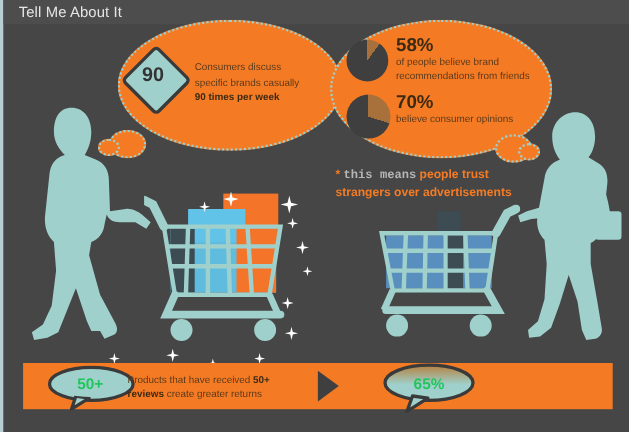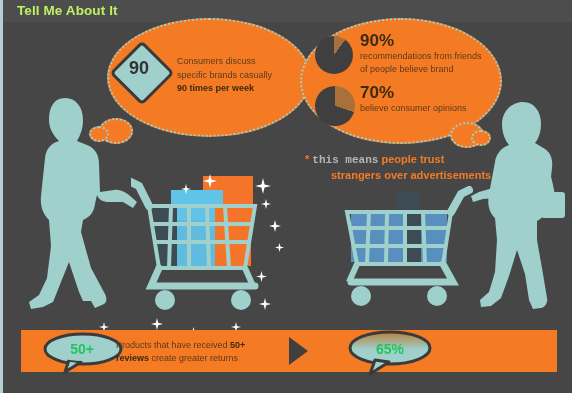--- a/index.html
+++ b/index.html
@@ -23,22 +23,22 @@
   .header-band {
     position: absolute;
     left: 0; top: 0;
     width: 572px; height: 22px;
     background: #4d4d4d;
   }
   .page-title {
     position: absolute;
     left: 14px; top: 3px;
     font-size: 13.5px;
-    font-weight: bold;
-    color: #bef264;
+    font-weight: normal;
+    color: #e5e5e5;
     letter-spacing: 0.1px;
     white-space: nowrap;
   }
 
   
   .bubble {
     position: absolute;
     background: #f47b24;
     border-radius: 50%;
     border: 2px dotted #9fd0cb;
@@ -358,36 +358,36 @@
     <span class="l">specific brands casually</span>
     <span class="b">90 times per week</span>
   </div>
 
   <div class="bubble bubble-right"></div>
   <div class="bubble-tail tail-right-1"></div>
   <div class="bubble-tail tail-right-2"></div>
 
   <div class="pie pie-90"></div>
   <div class="stat stat-90">
-    <span class="pct">90%</span>
+    <span class="pct">58%</span>
+    <span class="desc">of people believe brand</span>
     <span class="desc">recommendations from friends</span>
-    <span class="desc">of people believe brand</span>
   </div>
 
   <div class="pie pie-70"></div>
   <div class="stat stat-70">
     <span class="pct">70%</span>
     <span class="desc">believe consumer opinions</span>
   </div>
 
   <div class="note">
     <span class="star">*</span>
     <span class="grey">this means</span>
     <span class="orange">people trust</span><br>
-    <span class="orange" style="margin-left:26px;">strangers over advertisements</span>
+    <span class="orange" style="margin-left:0;">strangers over advertisements</span>
   </div>
 
   <div class="banner"></div>
 
   <div class="cloud" style="left:40px; top:332px;">
     <svg width="80" height="42" viewBox="0 0 80 42">
       <ellipse cx="40" cy="17" rx="38" ry="15" fill="#9fd0cb" stroke="#3a3a3a" stroke-width="3"></ellipse>
       <path d="M26,28 L22,40 L38,30 Z" fill="#9fd0cb" stroke="#3a3a3a" stroke-width="3" stroke-linejoin="round"></path>
       <ellipse cx="40" cy="17" rx="35" ry="12" fill="#9fd0cb"></ellipse>
     </svg>

